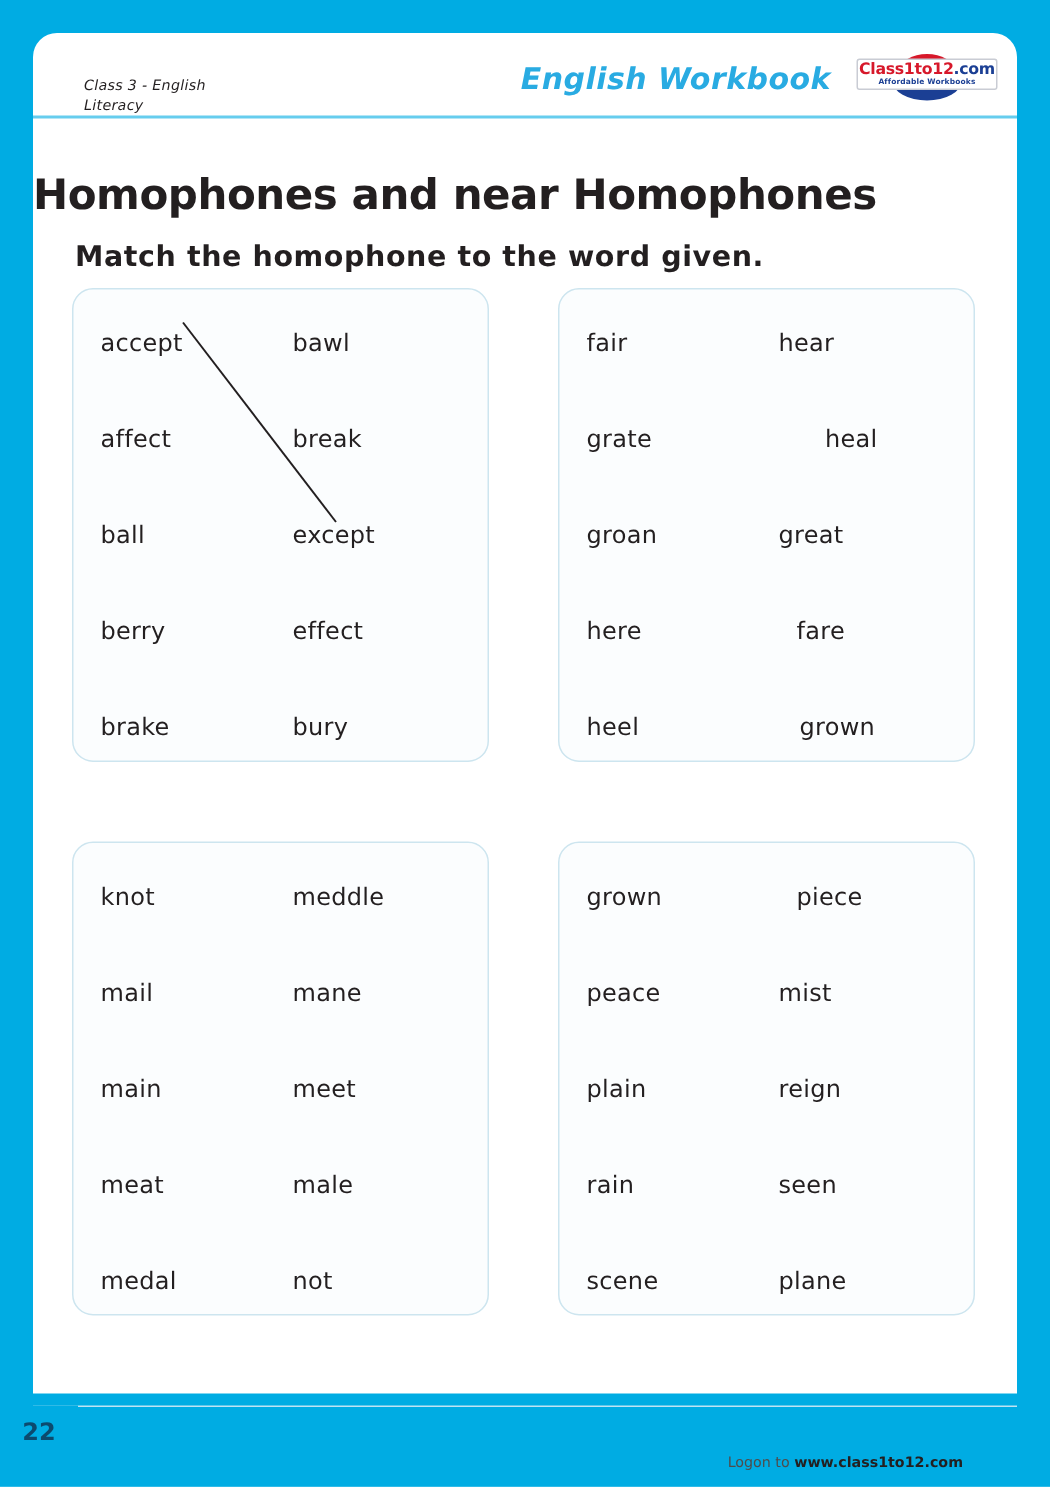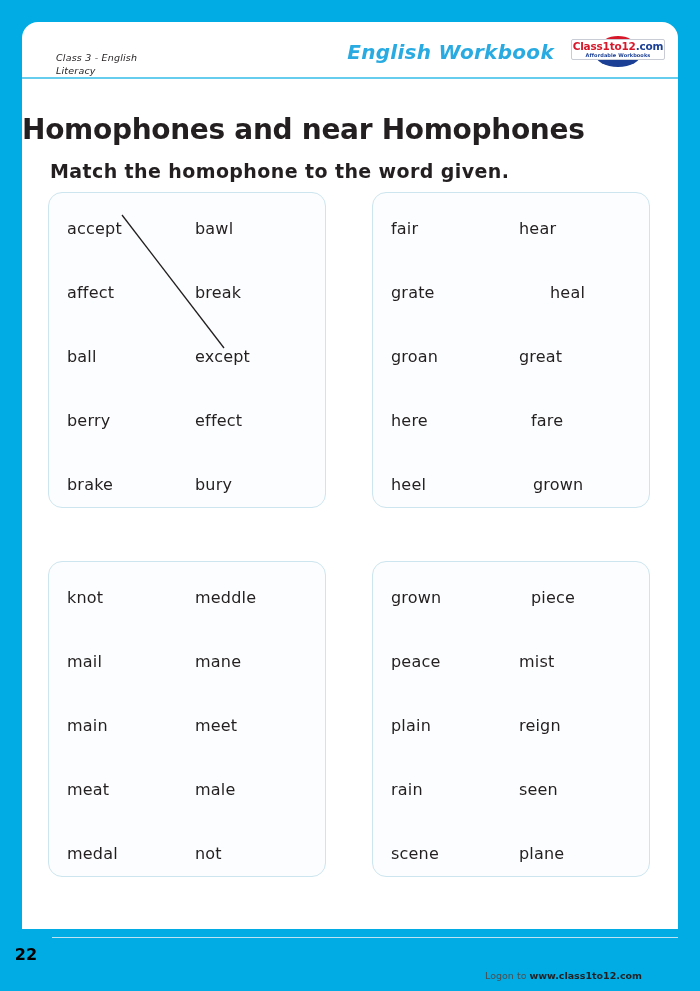--- a/index.html
+++ b/index.html
@@ -209,21 +209,21 @@
     height: 34px;
     background: #00ace3;
     display: flex;
     align-items: center;
     justify-content: center;
   }
   .page-number {
     font-family: "DejaVu Sans", sans-serif;
     font-size: 16px;
     font-weight: bold;
-    color: #000000;
+    color: #0c4a6e;
   }
   .footer-note {
     position: absolute;
     right: 36px;
     top: 948px;
     font-family: "DejaVu Sans", sans-serif;
     font-size: 9.5px;
     color: #4d4d4d;
     white-space: nowrap;
   }

